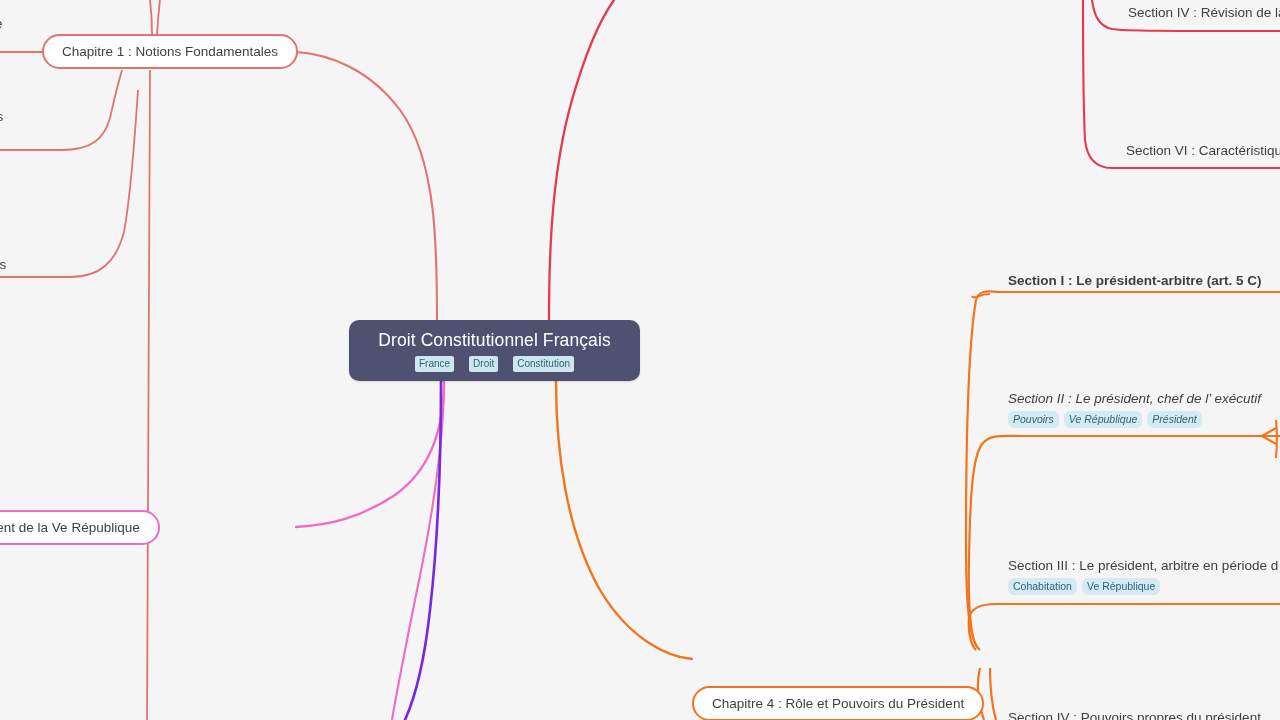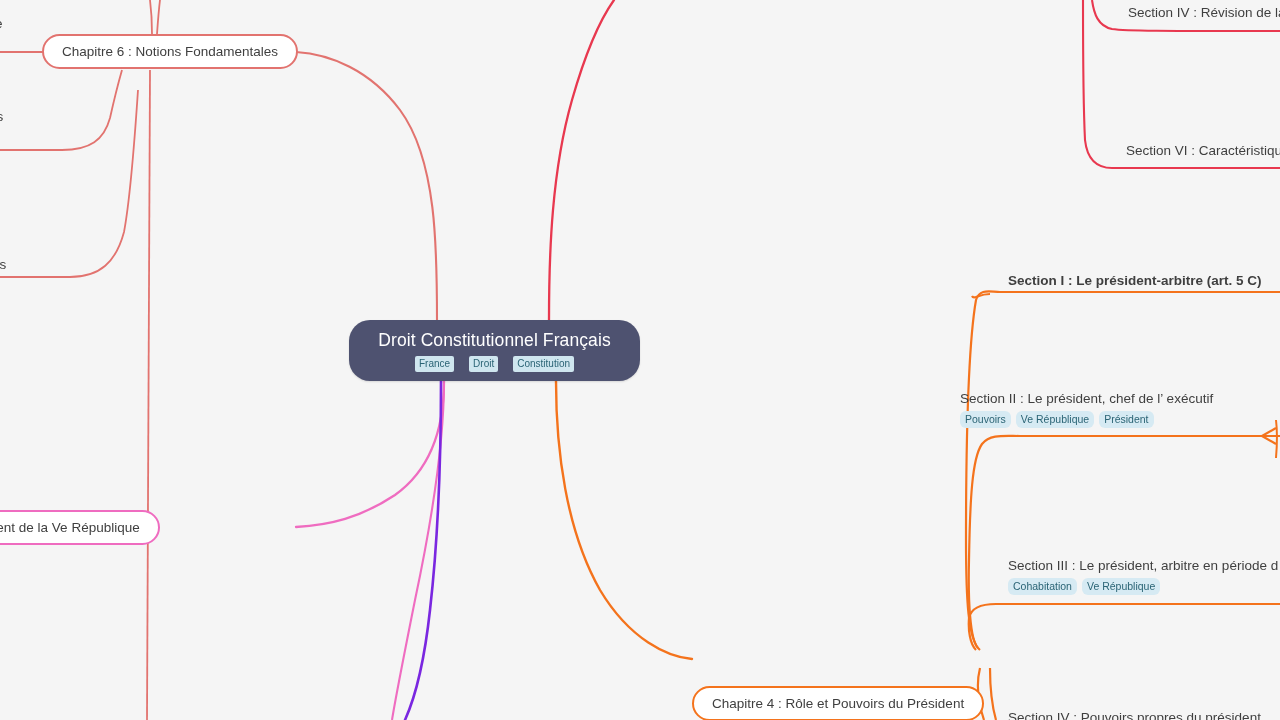--- a/index.html
+++ b/index.html
@@ -24,21 +24,21 @@
     width: 1280px; height: 720px;
     pointer-events: none;
   }
 
   
   .root-node {
     position: absolute;
     left: 349px; top: 320px;
     width: 291px; height: 61px;
     background: #4e5270;
-    border-radius: 21px;
+    border-radius: 10px;
     display: flex;
     flex-direction: column;
     align-items: center;
     justify-content: center;
     box-shadow: 0 1px 2px rgba(0,0,0,0.12);
     z-index: 20;
   }
   .root-title {
     color: #ffffff;
     font-size: 17.5px;
@@ -158,21 +158,21 @@
   <div class="root-node">
     <div class="root-title">Droit Constitutionnel Français</div>
     <div class="root-tags">
       <span class="tag">France</span>
       <span class="tag">Droit</span>
       <span class="tag">Constitution</span>
     </div>
   </div>
 
   <div class="pill red" style="left:42px; top:34px;">
-    <span>Chapitre 6 : Notions Fondamentales</span>
+    <span>Chapitre 1 : Notions Fondamentales</span>
   </div>
 
   <div class="pill pink" style="left:-158px; top:510px; justify-content:flex-end;">
     <span>tre 3 : Statut du Président de la Ve République</span>
   </div>
 
   <div class="pill orange" style="left:692px; top:642px;">
     <span>Chapitre 4 : Rôle et Pouvoirs du Président</span>
   </div>
 
@@ -193,21 +193,21 @@
   </div>
 
   <div class="leaf" style="left:1126px; top:142px;">
     <span class="leaf-text">Section VI : Caractéristiqu</span>
   </div>
 
   <div class="leaf" style="left:1008px; top:272px;font-weight:bold;">
     <span class="leaf-text">Section I : Le président-arbitre (art. 5 C)</span>
   </div>
 
-  <div class="leaf" style="left:960px; top:390px;">
+  <div class="leaf" style="left:1008px; top:390px;font-style:italic;">
     <span class="leaf-text">Section II : Le président, chef de l’  exécutif</span>
     <div class="leaf-tags">
       <span class="tag">Pouvoirs</span>
       <span class="tag">Ve République</span>
       <span class="tag">Président</span>
     </div>
   </div>
 
   <div class="leaf" style="left:1008px; top:557px;">
     <span class="leaf-text">Section III : Le président, arbitre en période d</span>

